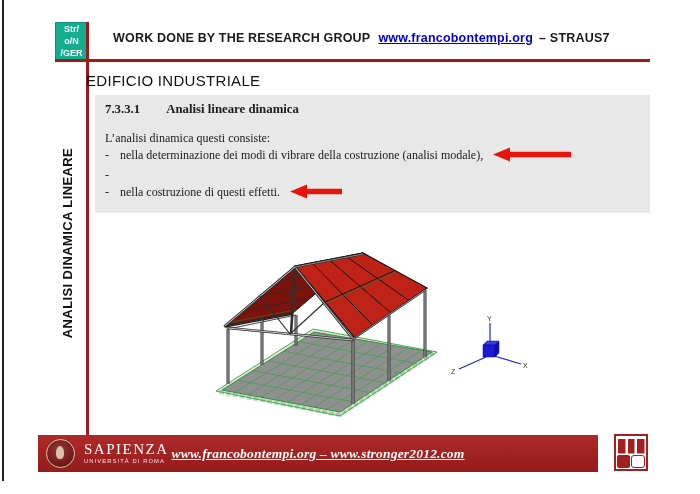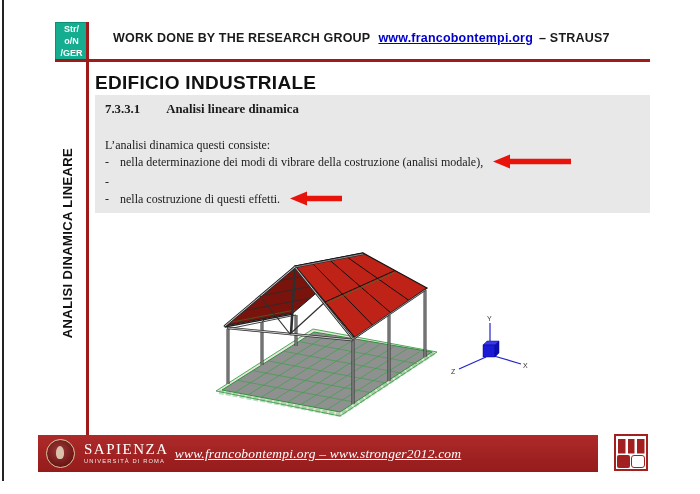--- a/index.html
+++ b/index.html
@@ -13,28 +13,28 @@
 
   
   .stronger-logo{position:absolute;left:55px;top:22px;width:33px;height:38px;background:#14ad90;
     color:#fff;font-size:9px;font-weight:bold;line-height:12px;text-align:center;
     display:flex;flex-direction:column;justify-content:center;border:1px solid #0d8f77;box-sizing:border-box;}
   .header-title{position:absolute;left:113px;top:31px;font-size:12.5px;font-weight:bold;
     letter-spacing:0.2px;white-space:nowrap;color:#1a1a1a;}
   .header-title .lnk{color:#0000cc;text-decoration:underline;margin:0 6px 0 8px;}
 
   
-  .page-title{position:absolute;left:95px;top:72px;font-size:19px;font-weight:bold;
+  .page-title{position:absolute;left:86px;top:72px;font-size:15px;font-weight:normal;
     letter-spacing:0.3px;color:#111;}
 
   
   .content-box{position:absolute;left:95px;top:95px;width:555px;height:118px;background:#e8e8e8;
     box-sizing:border-box;padding:7px 10px 0 10px;font-family:"Liberation Serif",serif;
     font-size:12px;color:#1a1a1a;}
-  .cb-heading{font-weight:bold;font-size:12.8px;margin-bottom:20px;}
+  .cb-heading{font-weight:bold;font-size:12.8px;margin-bottom:13px;}
   .cb-heading .num{margin-right:26px;}
   .cb-intro{line-height:17px;}
   .bullet{display:flex;line-height:17px;}
   .bullet .dash{width:15px;flex:0 0 15px;}
   .bullet .btxt{flex:1;}
   .justify-line{text-align:justify;text-align-last:justify;}
   .arrow{display:inline-block;vertical-align:-3px;margin-left:10px;}
 
   
   .sidebar-label{position:absolute;left:67px;top:243px;transform:translate(-50%,-50%) rotate(-90deg);
@@ -48,21 +48,21 @@
     background:linear-gradient(#ae2a2a,#951b1b);display:flex;align-items:center;padding-left:8px;box-sizing:border-box;}
   .sapienza-logo{width:29px;height:29px;border-radius:50%;flex:0 0 29px;
     background:radial-gradient(circle at 45% 40%, #9c3a3a 0%, #6a1212 75%);
     border:1.5px solid #d8c69c;box-sizing:border-box;position:relative;}
   .sapienza-logo .owl{position:absolute;left:9px;top:6px;width:8px;height:13px;border-radius:50% 50% 40% 40%;
     background:#e7dcc3;opacity:.85;}
   .sapienza-text{margin-left:9px;color:#fff;line-height:1;}
   .sapienza-word{font-family:"Liberation Serif",serif;font-size:15px;letter-spacing:1.5px;}
   .sapienza-sub{font-size:5.8px;letter-spacing:1.1px;margin-top:2px;color:#f1e4e4;}
   .footer-link{position:absolute;left:0;right:0;text-align:center;color:#fff;
-    font-family:"Liberation Serif",serif;font-style:italic;font-weight:normal;font-size:13.5px;
+    font-family:"Liberation Serif",serif;font-style:italic;font-weight:bold;font-size:13.5px;
     text-decoration:underline;letter-spacing:0.2px;}
   .fbo-seal{position:absolute;left:614px;top:434px;width:34px;height:37px;background:#fff;
     border:2px solid #a32020;box-sizing:border-box;padding:1px;display:flex;flex-direction:column;gap:1px;}
   .fbo-top{flex:1.3;display:flex;gap:1px;}
   .fbo-top div{flex:1;background:#a32020;box-shadow:inset 0 0 0 0.5px #fff, inset 1px 2px 0 #fff;}
   .fbo-bottom{flex:1;display:flex;gap:1px;}
   .fbo-bl{flex:1;background:#a32020;border-radius:2px;}
   .fbo-br{flex:1;background:#fff;border:1.6px solid #a32020;border-radius:3px;box-sizing:border-box;}
 </style>
 </head>

